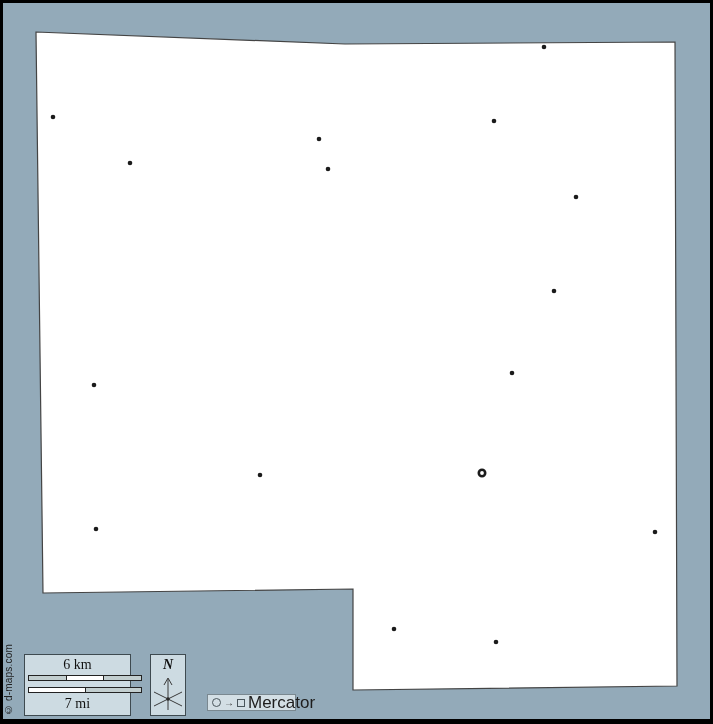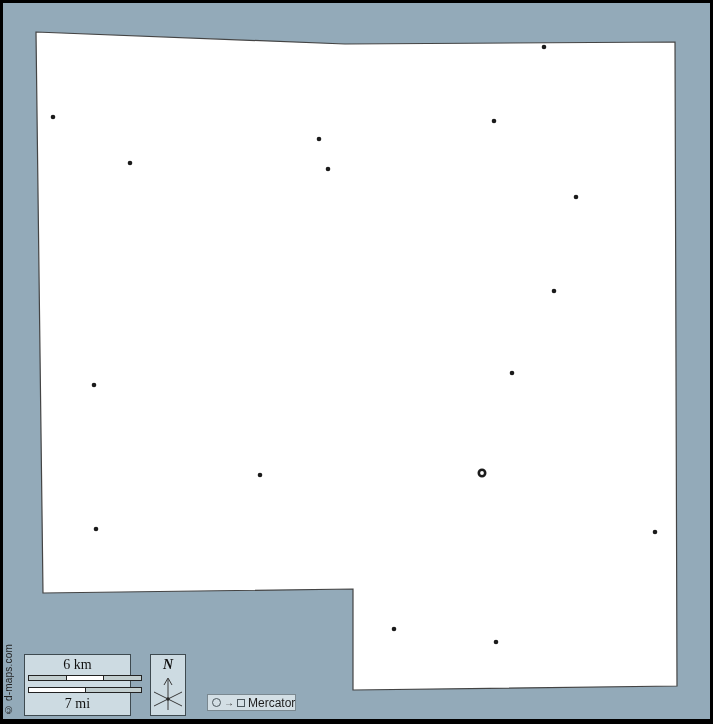--- a/index.html
+++ b/index.html
@@ -105,21 +105,21 @@
     border-radius: 50%;
     flex: 0 0 auto;
   }
   .proj-square {
     width: 8px; height: 8px;
     box-sizing: border-box;
     border: 1px solid #4a565c;
     flex: 0 0 auto;
   }
   .proj-arrow { font-size: 10px; color: #333; line-height: 1; flex: 0 0 auto; }
-  .proj-label { font-size: 12px; color: #1d1d1d; }
+  .proj-label { font-size: 17px; color: #1d1d1d; }
 </style>
 </head>
 <body>
 
 <div class="canvas" style="background: rgb(147, 170, 185);">
 
   <svg id="map-svg" width="713" height="724" viewBox="0 0 713 724">
       <polygon points="36,32 345,44 675,42 677,686 353,690 353,589 43,593" fill="#ffffff" stroke="#444444" stroke-width="1.2"></polygon>
       <circle cx="53" cy="117" r="2.3" fill="#1b1b1b"></circle>
       <circle cx="130" cy="163" r="2.3" fill="#1b1b1b"></circle>

